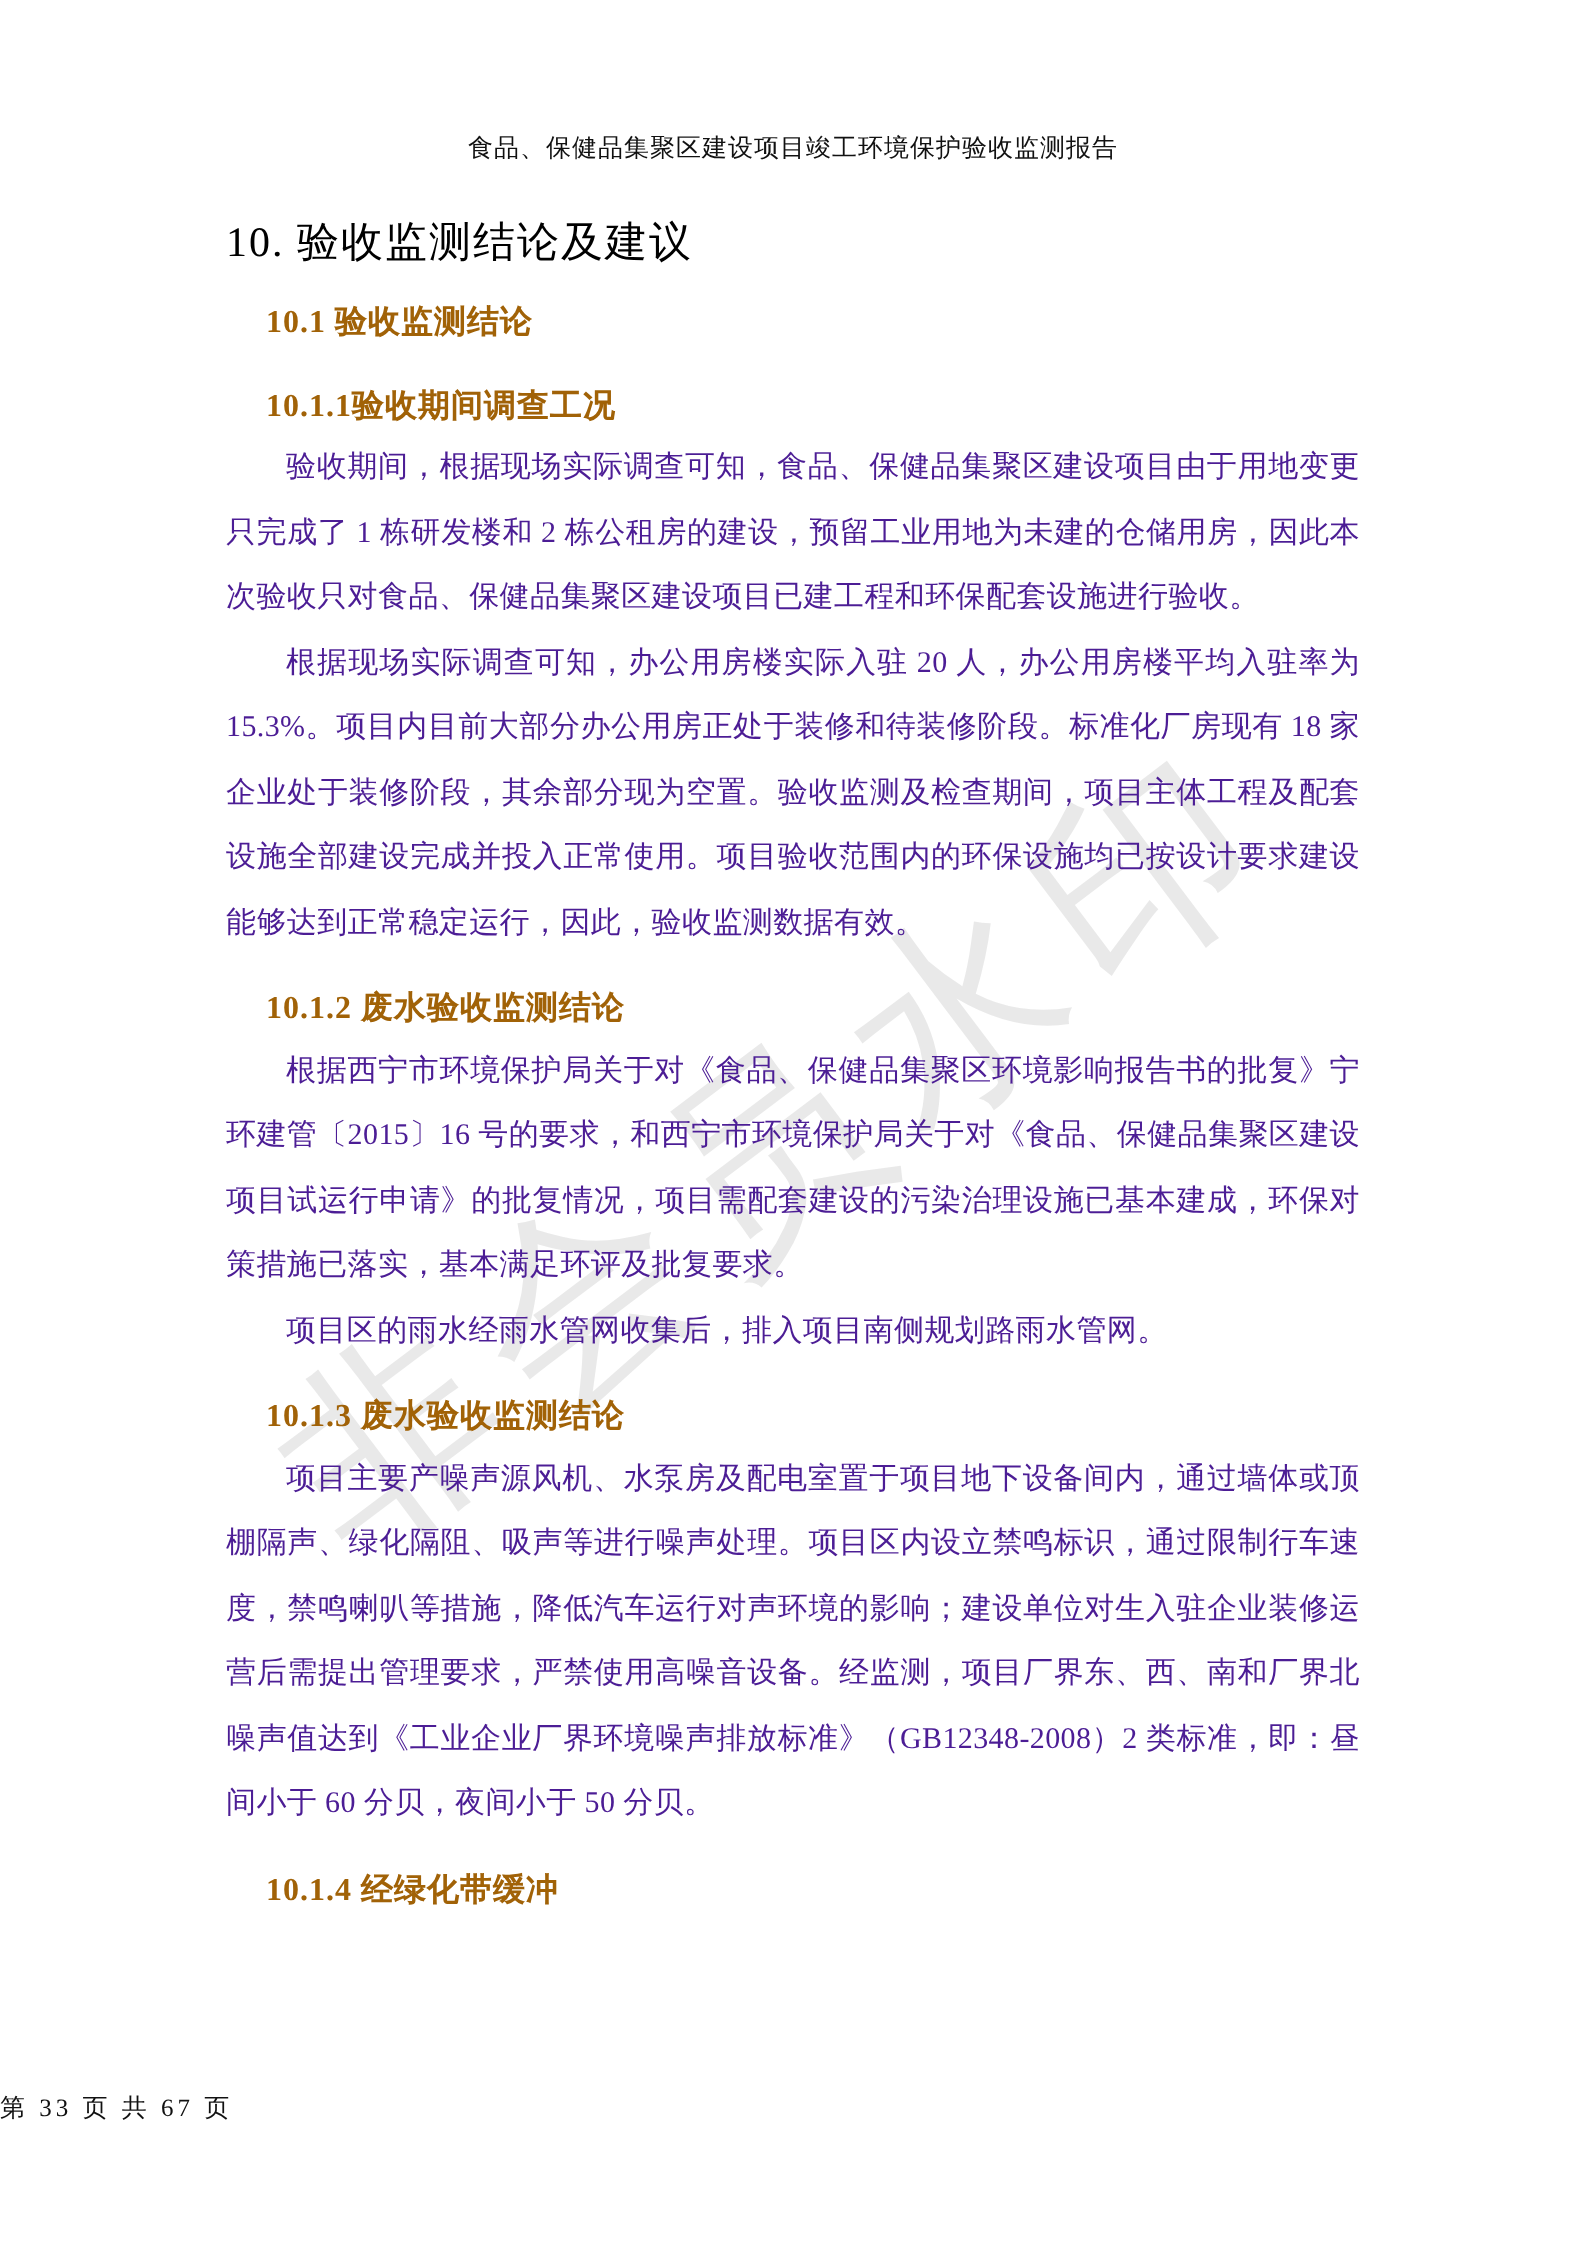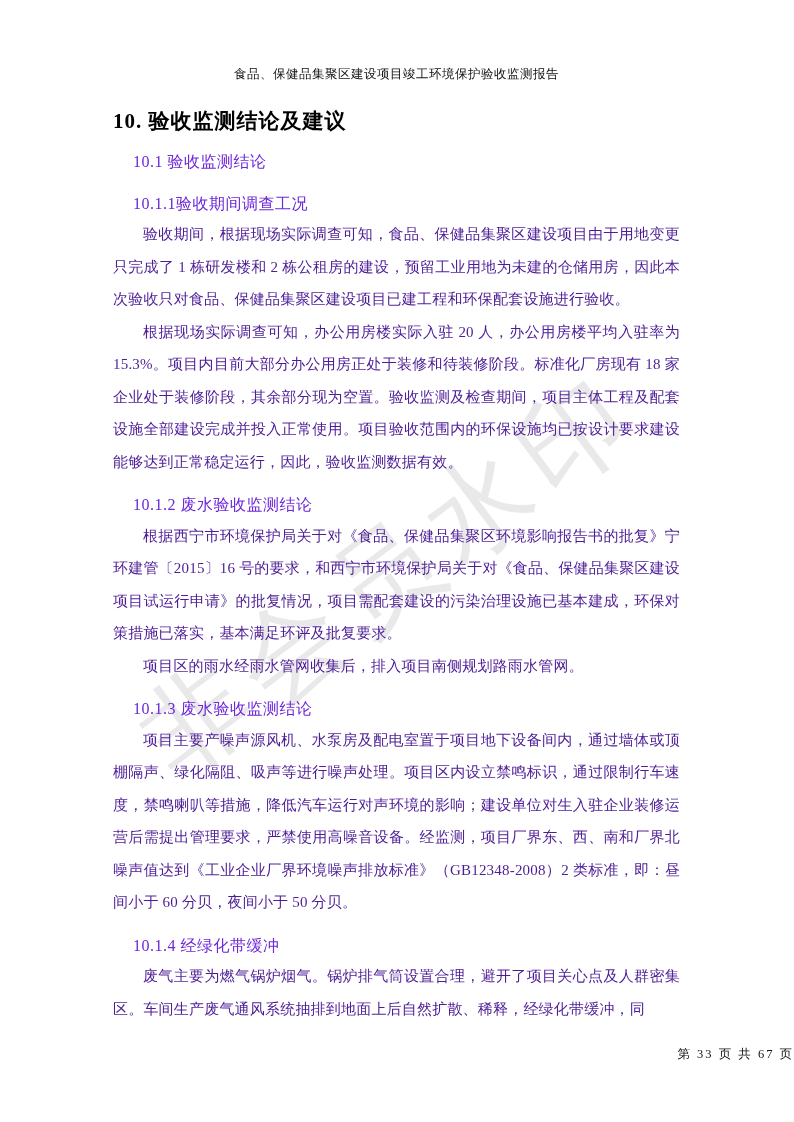--- a/index.html
+++ b/index.html
@@ -42,47 +42,47 @@
   .running-header {
     margin-top: 66px;
     text-align: center;
     font-size: 12.5px;
     letter-spacing: 0.5px;
     color: #111;
   }
   h1.chapter-title {
     margin: 24px 0 0 0;
     font-size: 21px;
-    font-weight: bold;
+    font-weight: normal;
     letter-spacing: 1px;
     color: #000;
   }
   h2.sec, h3.sec {
     margin: 12px 0 0 20px;
     font-size: 16px;
-    font-weight: normal;
+    font-weight: bold;
     letter-spacing: 0.5px;
-    color: #6d28d9;
+    color: #a16207;
     line-height: 1.85;
   }
   p.body-par {
     margin: 0;
     font-size: 15px;
     line-height: 32.5px;
     text-align: justify;
     text-indent: 2em;
     letter-spacing: 0.2px;
     color: #4c1d95;
   }
   .footer {
     position: absolute;
     left: 0;
     right: 0;
     top: 1046px;
-    text-align: right;
+    text-align: left;
     font-size: 12.5px;
     letter-spacing: 2px;
     color: #111;
     z-index: 1;
   }
 </style>
 </head>
 <body>
 
 <div class="page">
@@ -109,19 +109,18 @@
     <p class="body-par">根据西宁市环境保护局关于对《食品、保健品集聚区环境影响报告书的批复》宁环建管〔2015〕16 号的要求，和西宁市环境保护局关于对《食品、保健品集聚区建设项目试运行申请》的批复情况，项目需配套建设的污染治理设施已基本建成，环保对策措施已落实，基本满足环评及批复要求。</p>
 
     <p class="body-par">项目区的雨水经雨水管网收集后，排入项目南侧规划路雨水管网。</p>
 
     <h3 class="sec">10.1.3 废水验收监测结论</h3>
 
     <p class="body-par">项目主要产噪声源风机、水泵房及配电室置于项目地下设备间内，通过墙体或顶棚隔声、绿化隔阻、吸声等进行噪声处理。项目区内设立禁鸣标识，通过限制行车速度，禁鸣喇叭等措施，降低汽车运行对声环境的影响；建设单位对生入驻企业装修运营后需提出管理要求，严禁使用高噪音设备。经监测，项目厂界东、西、南和厂界北噪声值达到《工业企业厂界环境噪声排放标准》（GB12348-2008）2 类标准，即：昼间小于 60 分贝，夜间小于 50 分贝。</p>
 
     <h3 class="sec">10.1.4 经绿化带缓冲</h3>
 
-    <p class="body-par">废气主要为燃气锅炉烟气。锅炉排气筒设置合理，避开了项目关心点及人群密集区。车间生产废气通风系统抽排到地面上后自然扩散、稀释，经绿化带缓冲，同</p>
 
   </div>
 
   <div class="footer">第 33 页 共 67 页</div>
 
 </div>
 
 </body></html>

